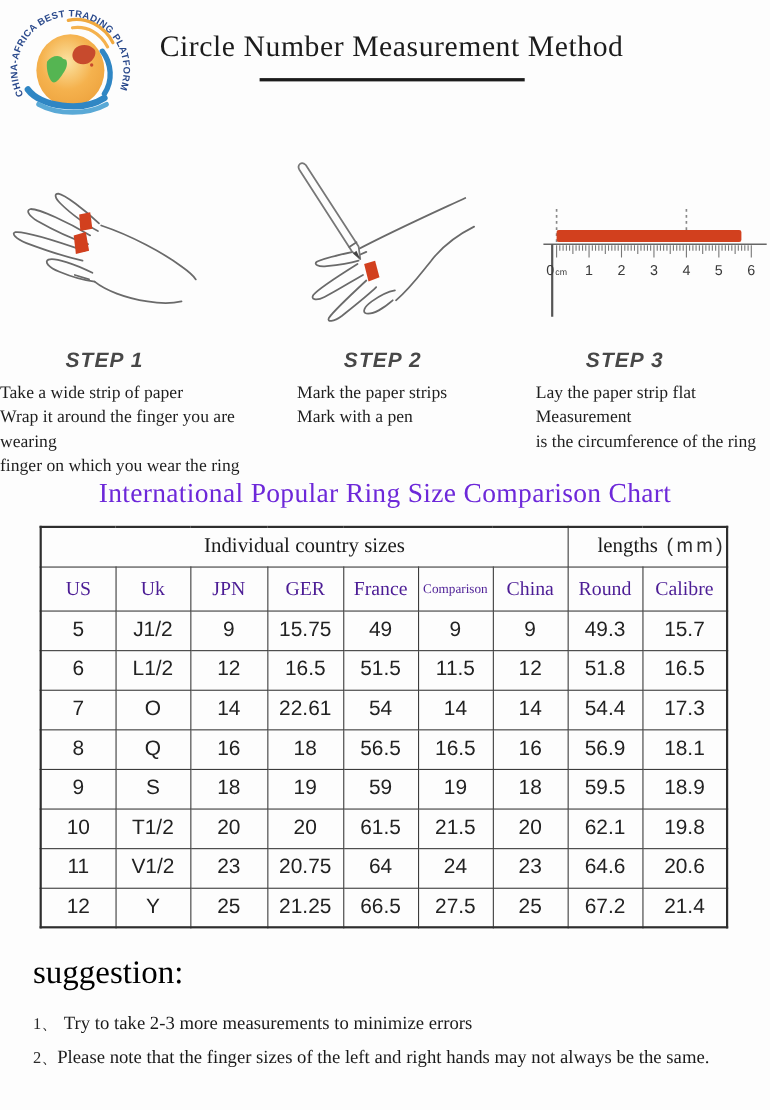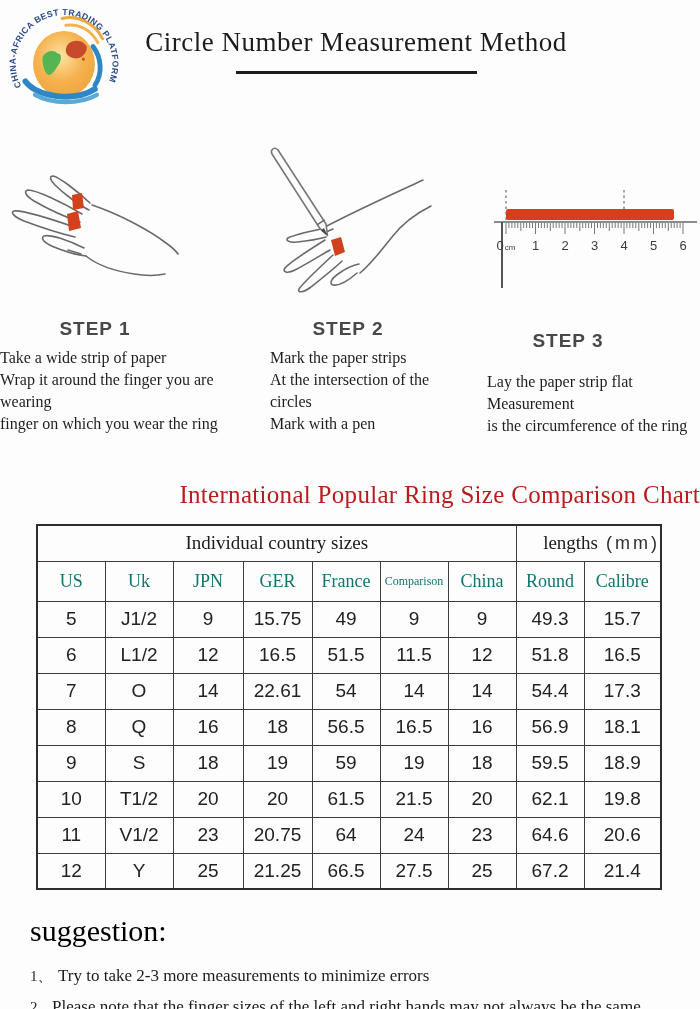--- a/index.html
+++ b/index.html
@@ -11,45 +11,45 @@
   .logo-wrap { width:124px; padding:4px 0 0 6px; flex:0 0 auto; }
   .title-wrap { flex:1; padding-top:27px; padding-right:112px; text-align:center; }
   .page-title { font-size:27px; font-weight:normal; letter-spacing:0.5px; color:#1c1c1c; }
   .title-underline { width:241px; height:3px; background:#1c1c1c; margin:13px auto 0; }
 
   
   .steps { display:flex; margin-top:32px; }
   .step { display:flex; flex-direction:column; }
   .step-1 { width:245px; }
   .step-2 { width:225px; }
-  .step-3 { width:230px;gap:12px; }
+  .step-3 { width:230px; }
   .illus { height:160px; position:relative; }
   .step-label { font-family:"Liberation Sans","DejaVu Sans",sans-serif; font-size:19px;
-                font-weight:bold; letter-spacing:1px; color:#484848; text-align:center; margin-top:10px; }
+                font-weight:bold; letter-spacing:1px; color:#484848; text-align:center; margin-top:10px;font-style:italic; }
   .step-1 .step-label { width:190px; }
   .step-2 .step-label { width:206px; }
   .step-3 .step-label { width:196px; }
   .step-lines { margin-top:7px; font-size:16px; line-height:22px; color:#1e1e1e; }
   .step-1 .step-lines { }
   .step-2 .step-lines { padding-left:25px; }
   .step-3 .step-lines { padding-left:17px; }
 
   .illus svg { position:absolute; }
   .hand1-svg { left:4px; top:2px; }
   .hand2-svg { left:0px; top:-8px; }
   .ruler-svg { left:14px; top:34px; }
 
   
-  .chart-title { font-size:25px; font-weight:normal; text-align:right; margin-top:44px; color:#b91c1c; letter-spacing:0.3px; }
+  .chart-title { font-size:25px; font-weight:normal; text-align:center; color:#6d28d9; letter-spacing:0.3px; }
   .ring-table { border-collapse:collapse; table-layout:fixed; margin:15px 0 0 36px; border:2px solid #2e2e2e;padding-left:10px; }
   .ring-table th, .ring-table td { border:1px solid #3c3c3c; text-align:center; font-weight:normal; overflow:hidden; }
   .group-th { height:36px; font-size:19px; color:#1a1a1a; }
   .group-th.lengths { text-align:right; padding-left:6px; }
   .group-th .unit { font-family:"Liberation Sans","DejaVu Sans",sans-serif; font-size:18px; letter-spacing:3px; color:#2e2e2e; }
-  .col-th { height:40px; font-size:18px; color:#0f766e; }
+  .col-th { height:40px; font-size:18px; color:#4c1d95; }
   .col-th.small { font-size:12px; }
   .ring-table td { height:36px; font-family:"Liberation Sans","DejaVu Sans",sans-serif; font-size:19px; color:#222; }
 
   
   .suggestion { margin:24px 0 0 30px; }
   .suggestion-title { font-size:30px; font-weight:normal; color:#000000; }
   .sug-list { margin-top:18px; }
   .sug-item { display:flex; align-items:baseline; margin-bottom:11px; }
   .s-num { font-size:15px; color:#2a2a2a; width:22px; flex:0 0 auto; }
   .s-text { font-size:17px; color:#1b1b1b; }
@@ -144,21 +144,20 @@
           <path class="line-art" d="M81,92 L88,89" stroke="#444"></path>
 
           <path d="M27,14 C25,10 29,6 33,10 L81,84 L82.5,95.5 L74.7,88.2 Z" fill="#fdfdfd" stroke="#777" stroke-width="1.6" stroke-linejoin="round"></path>
           <path class="line-art" d="M72.5,84.6 L79.1,80.2" stroke="#777"></path>
           <path d="M79,88 L82.5,95.5 L76,90.5 Z" fill="#444"></path>
         </svg>
       </div>
       <div class="step-label">STEP 2</div>
       <div class="step-lines">
         <div>Mark the paper strips</div>
-        <div>At the intersection of the circles</div>
         <div>Mark with a pen</div>
       </div>
     </div>
 
     <div class="step step-3">
       <div class="illus">
         <svg class="ruler-svg" width="220" height="112" viewBox="0 0 220 112">
 
           <line x1="22" y1="8" x2="22" y2="39" stroke="#888" stroke-width="1.5" stroke-dasharray="2.5,3"></line>
           <line x1="140" y1="8" x2="140" y2="39" stroke="#888" stroke-width="1.5" stroke-dasharray="2.5,3"></line>

